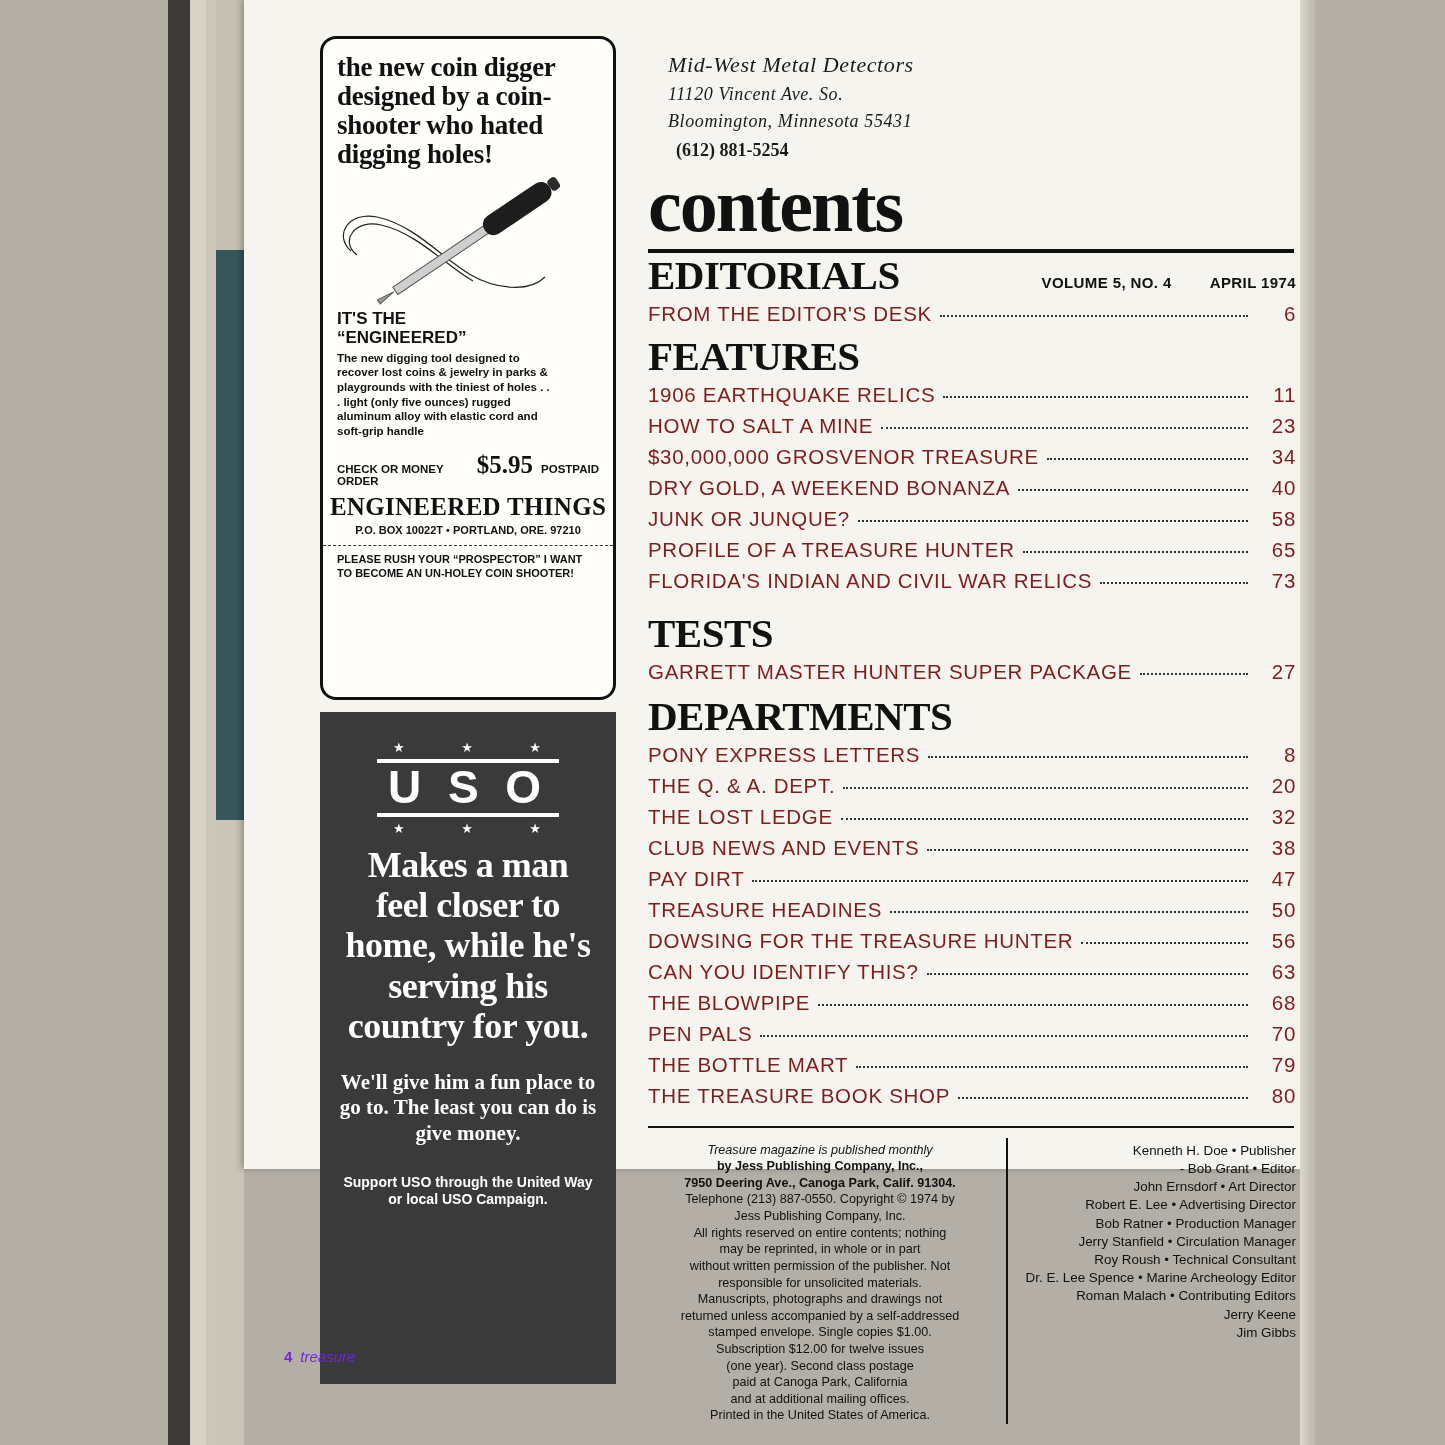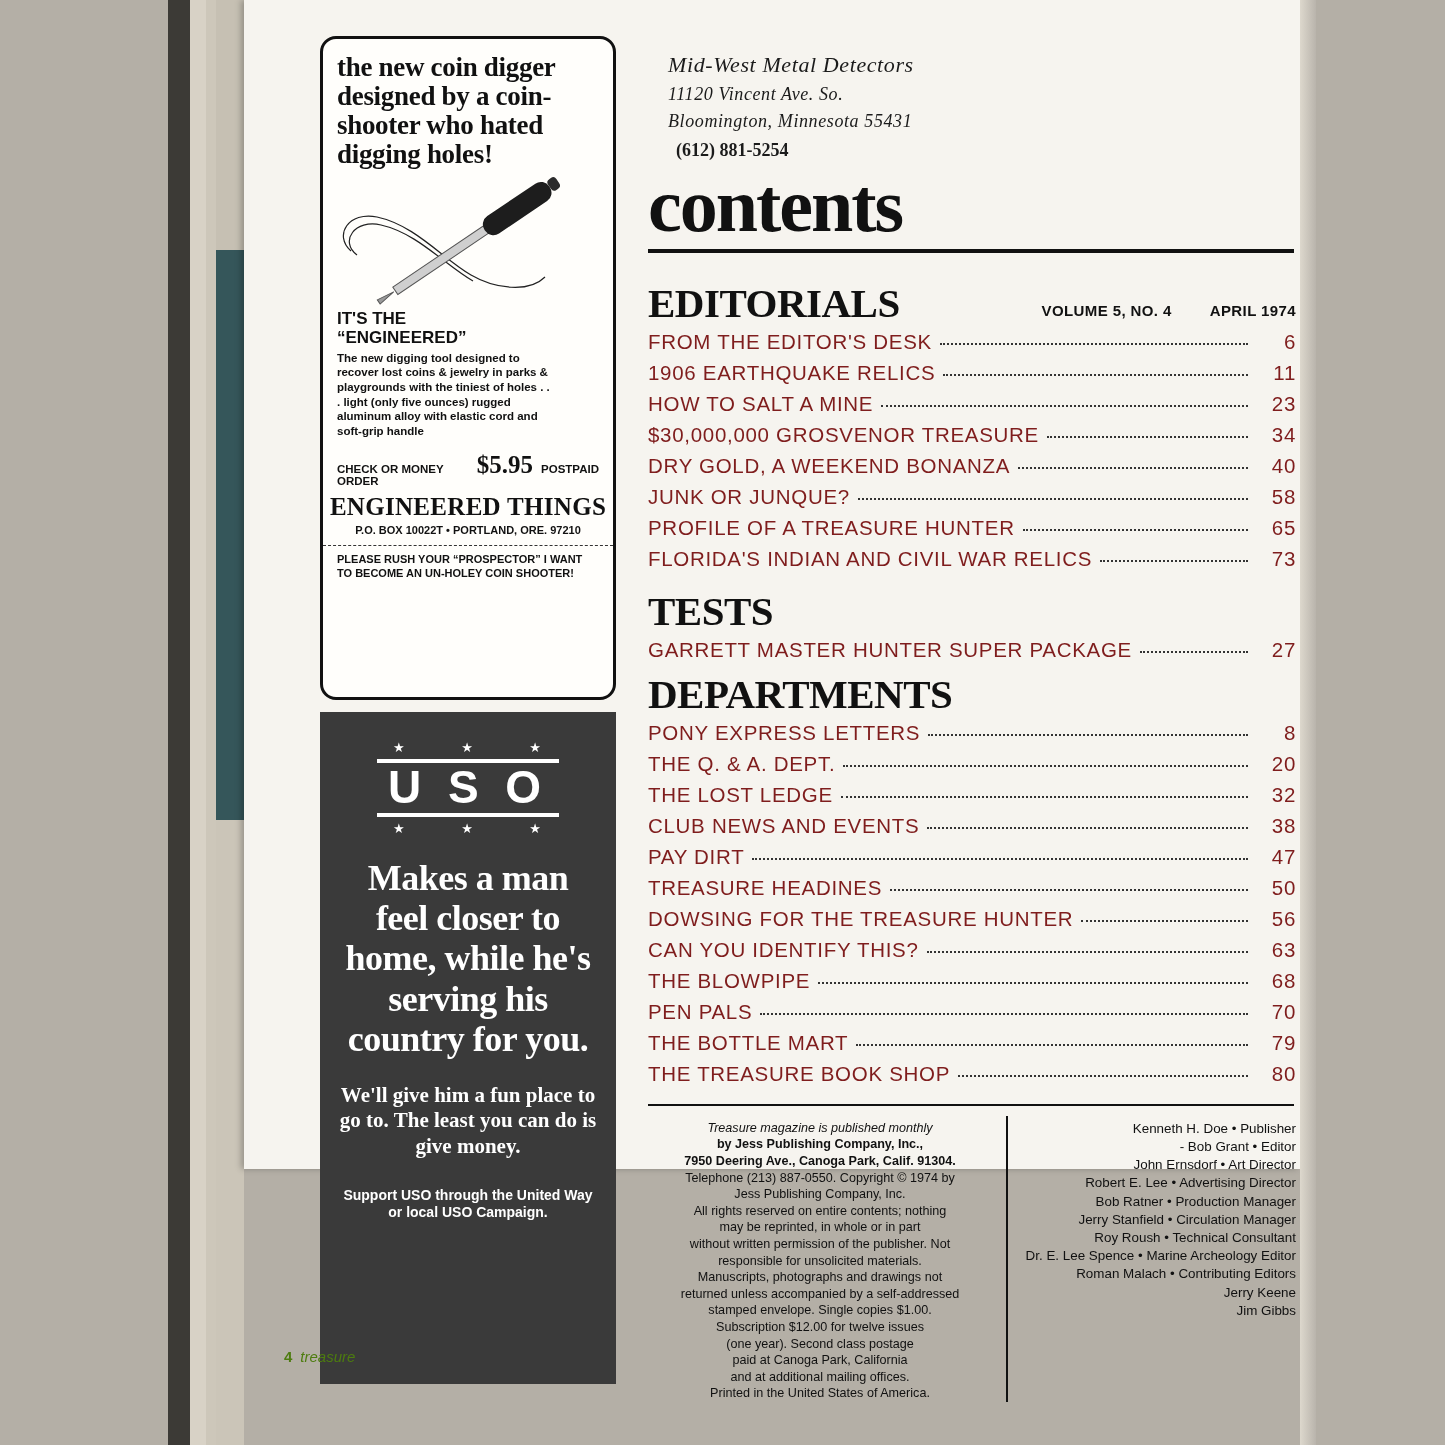--- a/index.html
+++ b/index.html
@@ -200,42 +200,42 @@
     font-weight: bold;
     font-size: 46px;
     letter-spacing: 7px;
     line-height: 1.08;
   }
   .uso-slogan {
     font-family: "Liberation Serif", serif;
     font-weight: bold;
     font-size: 36px;
     line-height: 1.12;
-    margin-top: 22px;
+    margin-top: 9px;
     letter-spacing: -0.5px;
   }
   .uso-sub {
     font-family: "Liberation Serif", serif;
     font-weight: bold;
     font-size: 21px;
     line-height: 1.2;
     margin-top: 24px;
   }
   .uso-foot {
     font-family: "Liberation Sans", sans-serif;
     font-weight: bold;
     font-size: 14px;
     line-height: 1.25;
     margin-top: 28px;
   }
   .folio {
     position: absolute;
     left: 40px; top: 1348px;
     font-family: "Liberation Sans", sans-serif;
-    color: #4d7c0f;
+    color: #6d28d9;
     font-size: 15px;
   }
   .folio b { font-weight: bold; }
   .folio i { font-style: italic; font-size: 15px; padding-left: 8px;}
 
   
   .rightcol {
     position: absolute;
     left: 404px; top: 0;
     width: 648px;
@@ -263,21 +263,20 @@
   }
   .rule-thick {
     border-top: 4px solid #111;
     margin: 6px 0 0 0;
     width: 646px;
   }
   .sec-row {
     display: flex;
     align-items: flex-end;
     justify-content: space-between;
-    margin-top: 28px;
   }
   .sec-head {
     font-family: "Liberation Serif", serif;
     font-weight: bold;
     font-size: 41px;
     letter-spacing: -0.5px;
     color: #111;
     line-height: 1.12;
   }
   .vol {
@@ -432,20 +431,21 @@
         <div class="vol">
           <span>VOLUME 5, NO. 4</span><span class="sp"></span><span>APRIL 1974</span>
         </div>
       </div>
       <div class="toc-line">
         <span class="toc-title">FROM THE EDITOR'S DESK</span>
         <span class="toc-dots"></span>
         <span class="toc-page">6</span>
       </div>
 
+      <div class="sec-head" style="padding-top:4px;">FEATURES</div>
       <div class="toc-line">
         <span class="toc-title">1906 EARTHQUAKE RELICS</span>
         <span class="toc-dots"></span>
         <span class="toc-page">11</span>
       </div>
       <div class="toc-line">
         <span class="toc-title">HOW TO SALT A MINE</span>
         <span class="toc-dots"></span>
         <span class="toc-page">23</span>
       </div>

